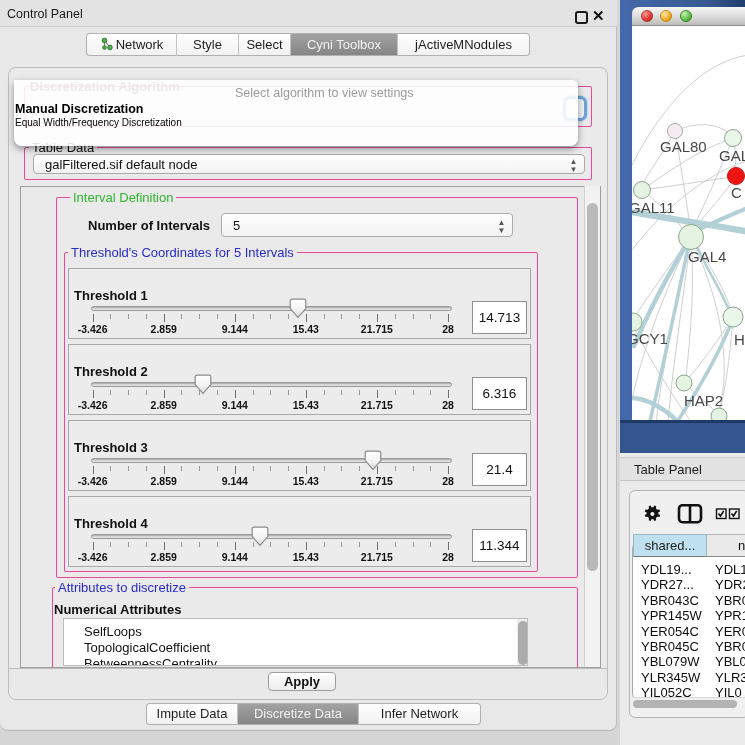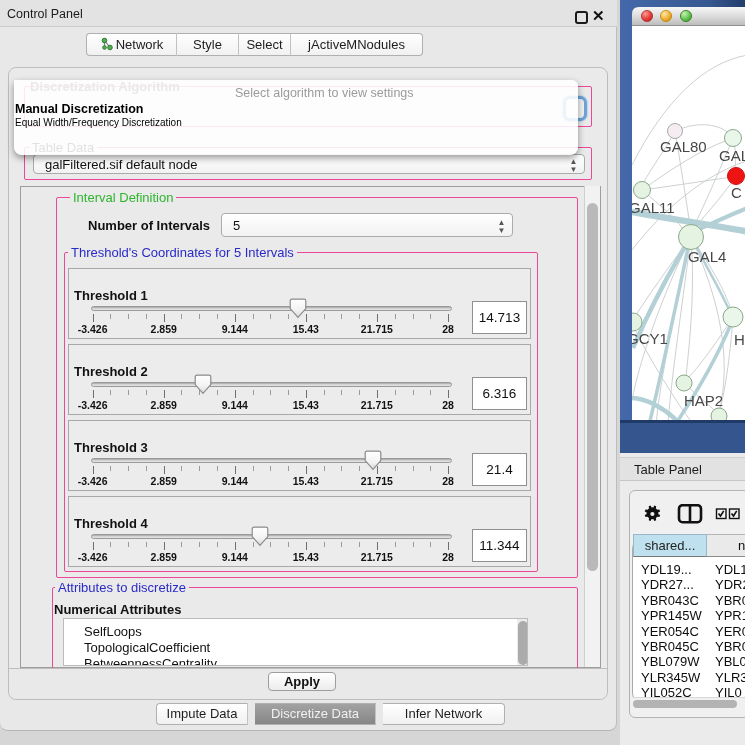--- a/index.html
+++ b/index.html
@@ -54,21 +54,21 @@
 #attrList .it { position:absolute; left:20px; font-size:13px; }
 #alsb { position:absolute; left:453px; top:0; width:12px; height:48px; background:#ececec; }
 #alsb .th { position:absolute; left:1px; top:2px; width:10px; height:44px; background:#ababab; border-radius:5px; }
 
 #applyRow { position:absolute; left:9px; top:668px; width:598px; height:31px; border-top:1px solid #bdbdbd;
   background:#e9e9e9; border-radius:0 0 8px 8px; }
 #applyBtn { position:absolute; left:268px; top:672px; width:68px; height:19px;
   background:linear-gradient(#ffffff,#ececec); border:1px solid #9d9d9d; border-radius:4px;
   text-align:center; line-height:17px; font-size:13px; font-weight:600; color:#111; }
 
-#popup { position:absolute; left:14px; top:80px; width:564px; height:75px;
+#popup { position:absolute; left:14px; top:80px; width:564px; height:66px;
   background:rgba(255,255,255,0.87); border-radius:0 6px 8px 8px;
   box-shadow:0 3px 7px rgba(0,0,0,0.4);text-align:right; }
 #popup .hint { position:absolute; left:221px; top:6px; color:#9b9b9b; font-size:12.5px; }
 #popup .l1 { position:absolute; left:1px; top:22px; font-weight:bold; color:#000; font-size:12.5px; }
 #popup .l2 { position:absolute; left:1px; top:37px; color:#000; font-size:10px; }
 
 #rside { position:absolute; left:620px; top:0px; width:125px; height:745px; background:#ebebeb; }
 #tpbar { position:absolute; left:620px; top:457px; width:125px; height:24px; background:#e2e2e2;
   border-top:1px solid #cfcfcf; border-bottom:1px solid #c6c6c6; }
 #tpbar .t { position:absolute; left:14px; top:4px; font-size:13px; color:#1c1c1c; }
@@ -99,20 +99,21 @@
   <div class="tab first" style="width:91px; height:23px; line-height:22px;">
     <svg width="14" height="14" viewBox="0 0 14 14" style="vertical-align:-2px; margin-right:2px;">
       <line x1="4.5" y1="3.5" x2="10" y2="10.5" stroke="#7a7a7a" stroke-width="1.2"></line>
       <line x1="4.5" y1="3.5" x2="4.5" y2="10" stroke="#7a7a7a" stroke-width="1.2"></line>
       <circle cx="4.5" cy="3.5" r="2.3" fill="#4eae4e" stroke="#2e7d2e"></circle>
       <circle cx="10" cy="10.5" r="2.3" fill="#4eae4e" stroke="#2e7d2e"></circle>
       <circle cx="4.5" cy="10.5" r="1.8" fill="#4eae4e" stroke="#2e7d2e"></circle>
     </svg>Network</div>
   <div class="tab" style="width:62px; height:23px; line-height:22px;">Style</div>
   <div class="tab" style="width:52px; height:23px; line-height:22px;">Select</div>
+  <div class="tab sel" style="width:107px; height:23px; line-height:22px;">Cyni Toolbox</div>
   <div class="tab last" style="width:132px; height:23px; line-height:22px;">jActiveMNodules</div>
 </div>
 
 <div id="panelA"></div>
 
 
 <div class="gbox" style="left:24px; top:86px; width:568px; height:41px;">
   <span class="gtitle" style="font-weight:bold; color:#555; background:transparent; left:2px;">Discretization Algorithm</span>
 </div>
 <div class="abs" style="left:563px; top:96px; width:24px; height:25px; border:3px solid #6ea3d8;
@@ -305,21 +306,21 @@
   <div class="it" style="top:21px;">TopologicalCoefficient</div>
   <div class="it" style="top:37px;">BetweennessCentrality</div>
   <div id="alsb">
       <div class="th"></div>
     </div>
 </div>
 
 <div id="applyRow"></div>
 <div id="applyBtn">Apply</div>
 
-<div class="tabbar" style="left:156px; top:703px;gap:7px;">
+<div class="tabbar" style="left:146px; top:703px;">
   <div class="tab first" style="width:92px; height:22px; line-height:20px;">Impute Data</div>
   <div class="tab sel" style="width:121px; height:22px; line-height:20px;">Discretize Data</div>
   <div class="tab last" style="width:122px; height:22px; line-height:20px;">Infer Network</div>
 </div>
 
 <div id="popup">
   <div class="hint">Select algorithm to view settings</div>
   <div class="l1">Manual Discretization</div>
   <div class="l2">Equal Width/Frequency Discretization</div>
 </div>

